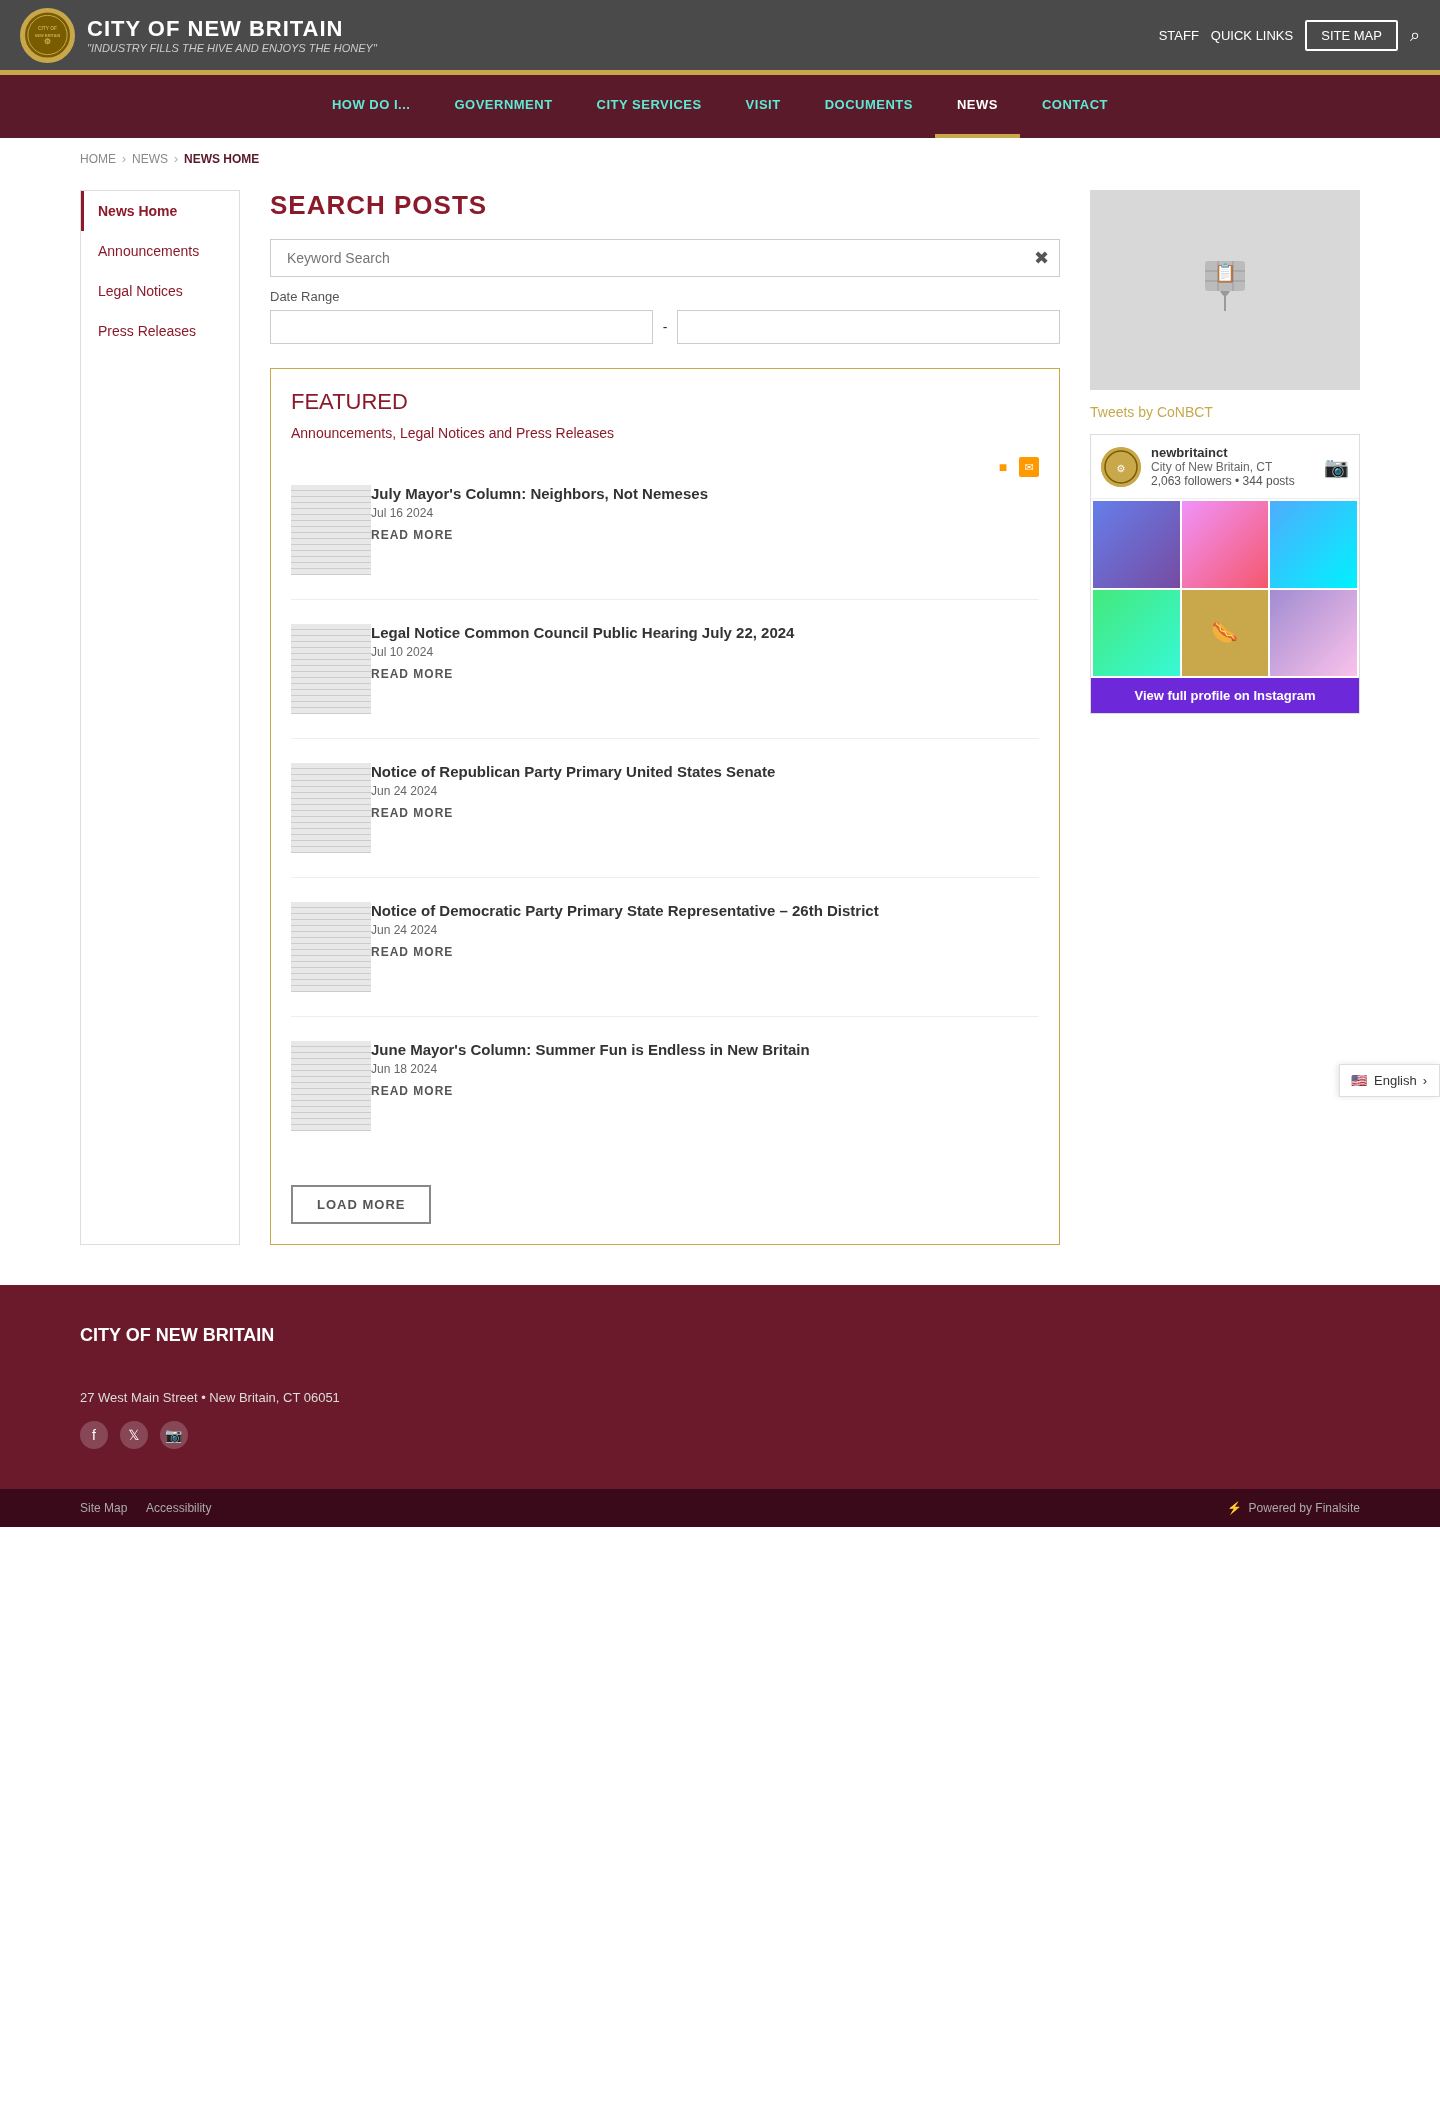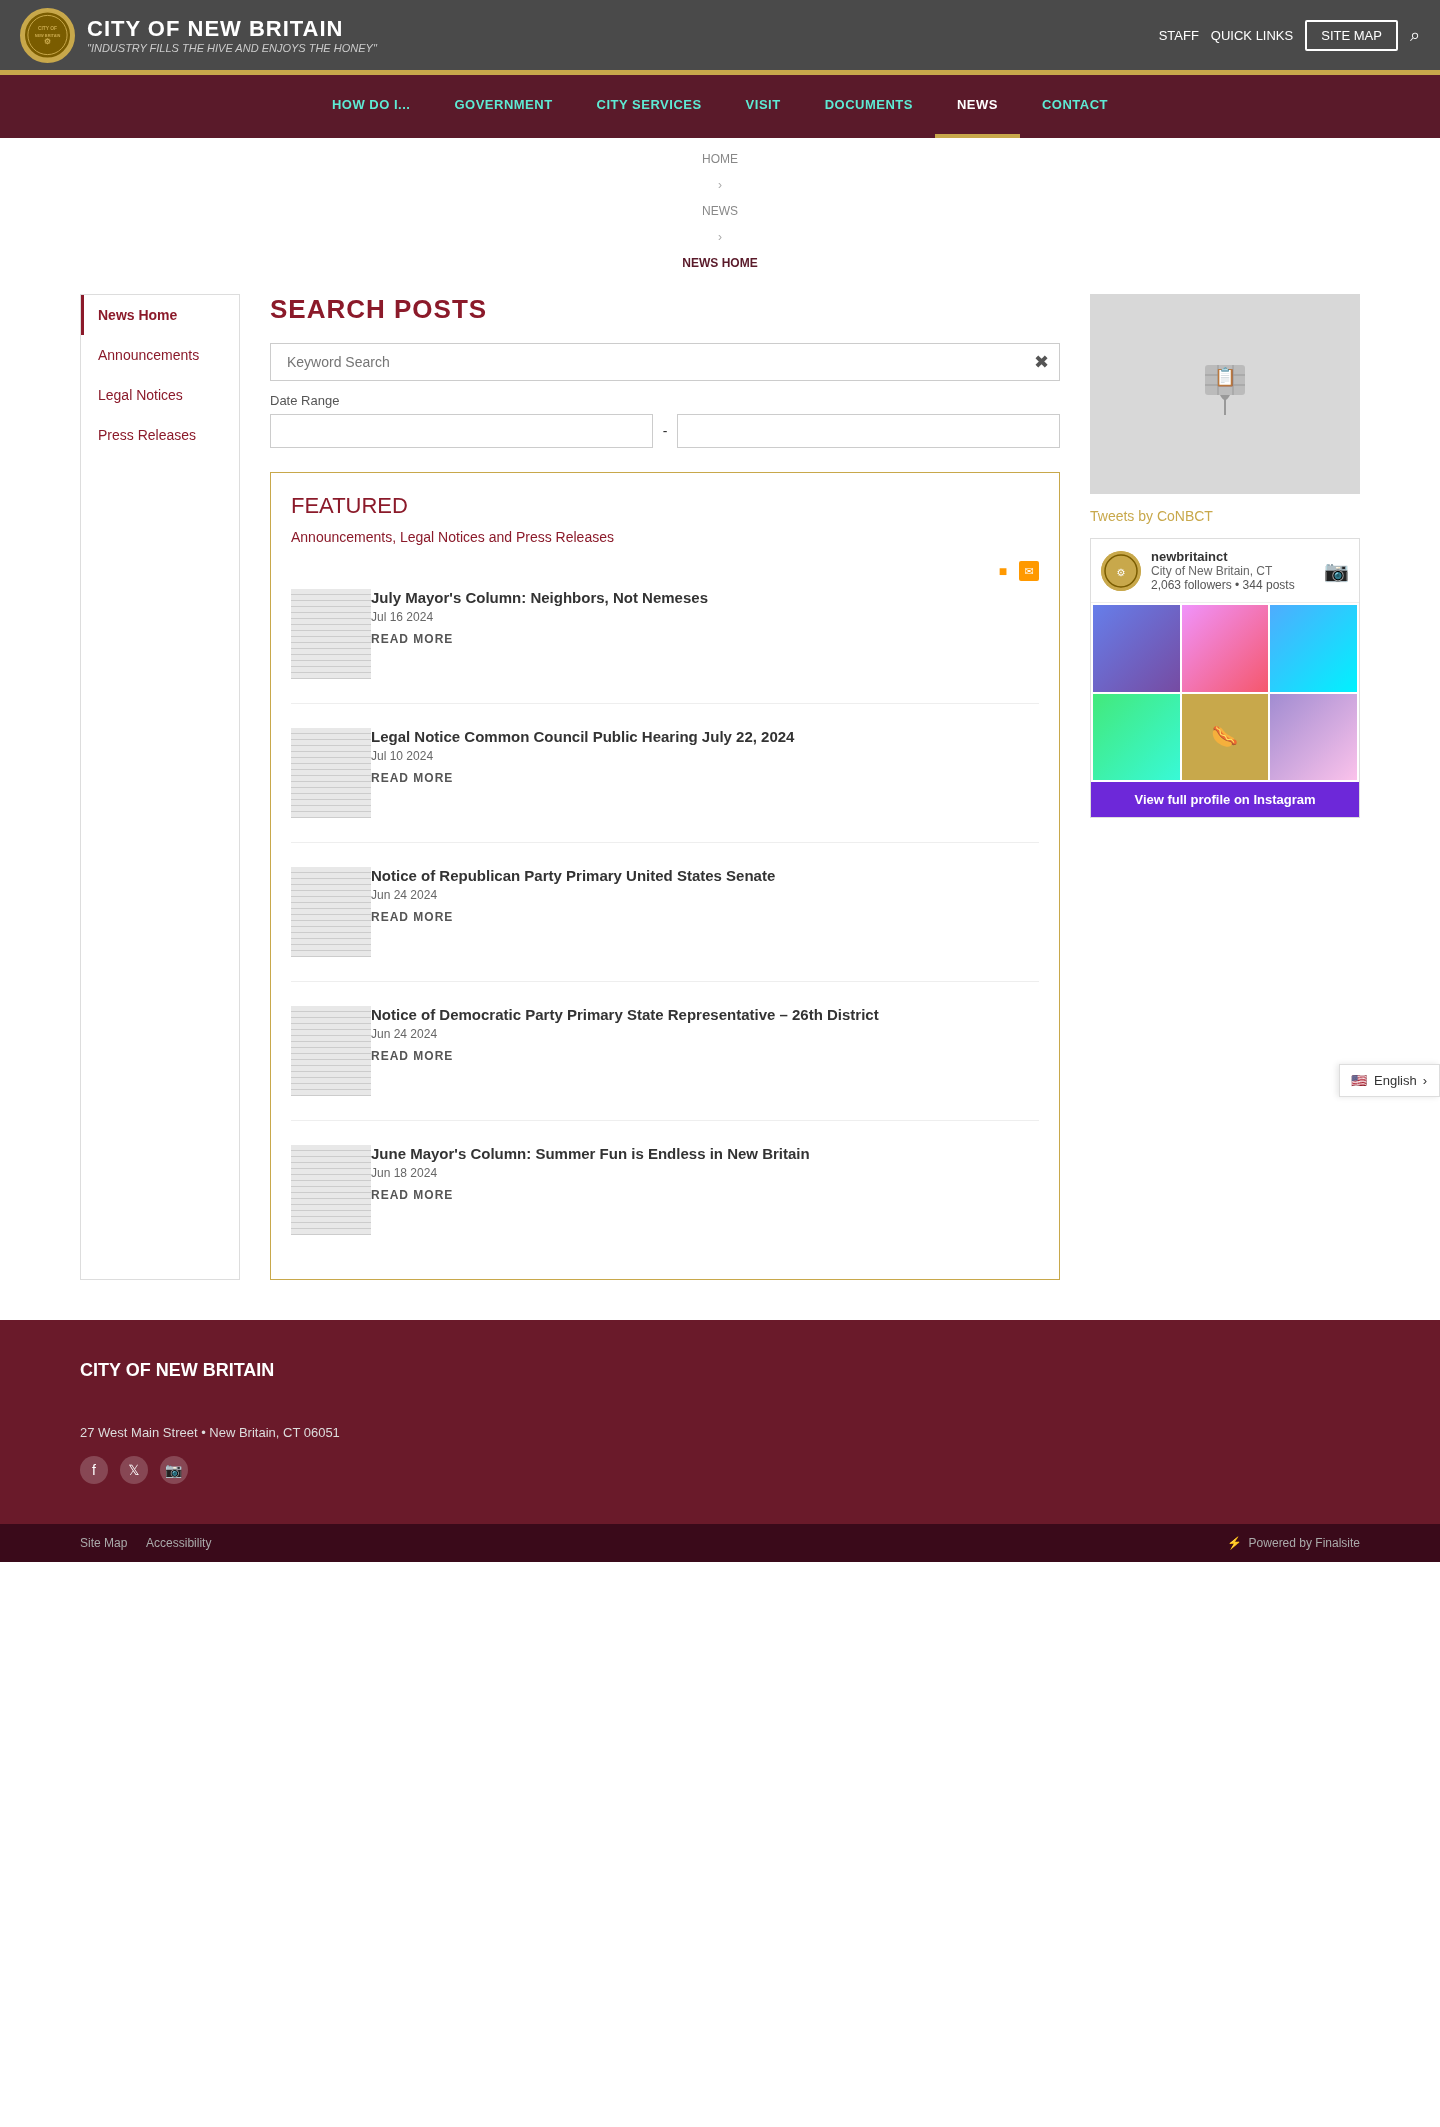--- a/index.html
+++ b/index.html
@@ -53,21 +53,21 @@
       font-size: 13px; font-weight: bold; letter-spacing: 0.5px;
       display: block; cursor: pointer;
       border-bottom: 4px solid transparent;
     }
     .nav-item.active { border-bottom: 4px solid #c8a84b; color: #fff; }
 
     
     .breadcrumb {
       padding: 14px 80px;
       font-size: 12px; color: #888;
-      display: flex; align-items: center; gap: 12px; flex-direction: column;
+      display: flex; align-items: center; gap: 6px;
     }
     .breadcrumb a { color: #888; text-decoration: none; }
     .breadcrumb .sep { color: #aaa; }
     .breadcrumb .current { color: #5a1a2a; font-weight: bold; }
 
     
     .main-content {
       display: flex;
       padding: 10px 80px 40px;
       gap: 30px;
@@ -380,20 +380,23 @@
         <div class="news-thumb">
           <div class="news-thumb-lines"></div>
         </div>
         <div class="news-content">
           <div class="news-title">June Mayor's Column: Summer Fun is Endless in New Britain</div>
           <div class="news-date">Jun 18 2024</div>
           <a class="read-more">READ MORE</a>
         </div>
       </div>
 
+      <div style="margin-top: 20px;">
+        <button class="load-more-btn">LOAD MORE</button>
+      </div>
     </div>
   </div>
 
   <div class="right-sidebar">
     
     <div class="map-placeholder">
       <span class="map-icon">
         <svg width="50" height="60" viewBox="0 0 50 60">
           <rect x="5" y="5" width="40" height="30" rx="3" fill="#bbb"></rect>
           <line x1="5" y1="15" x2="45" y2="15" stroke="#999" stroke-width="1"></line>

